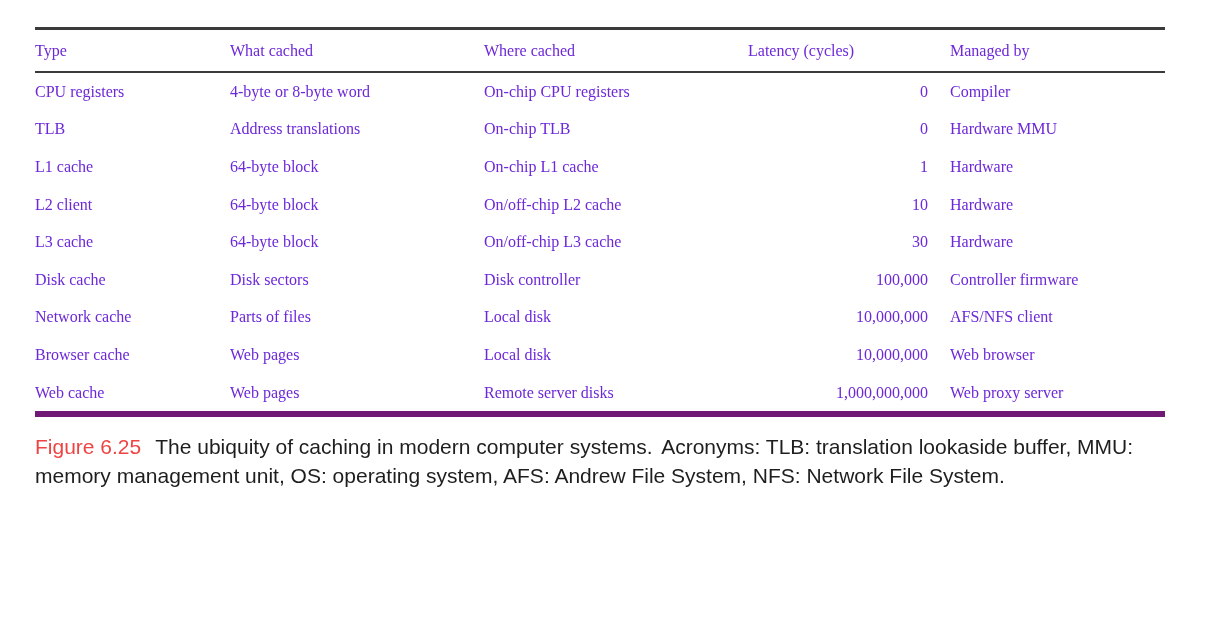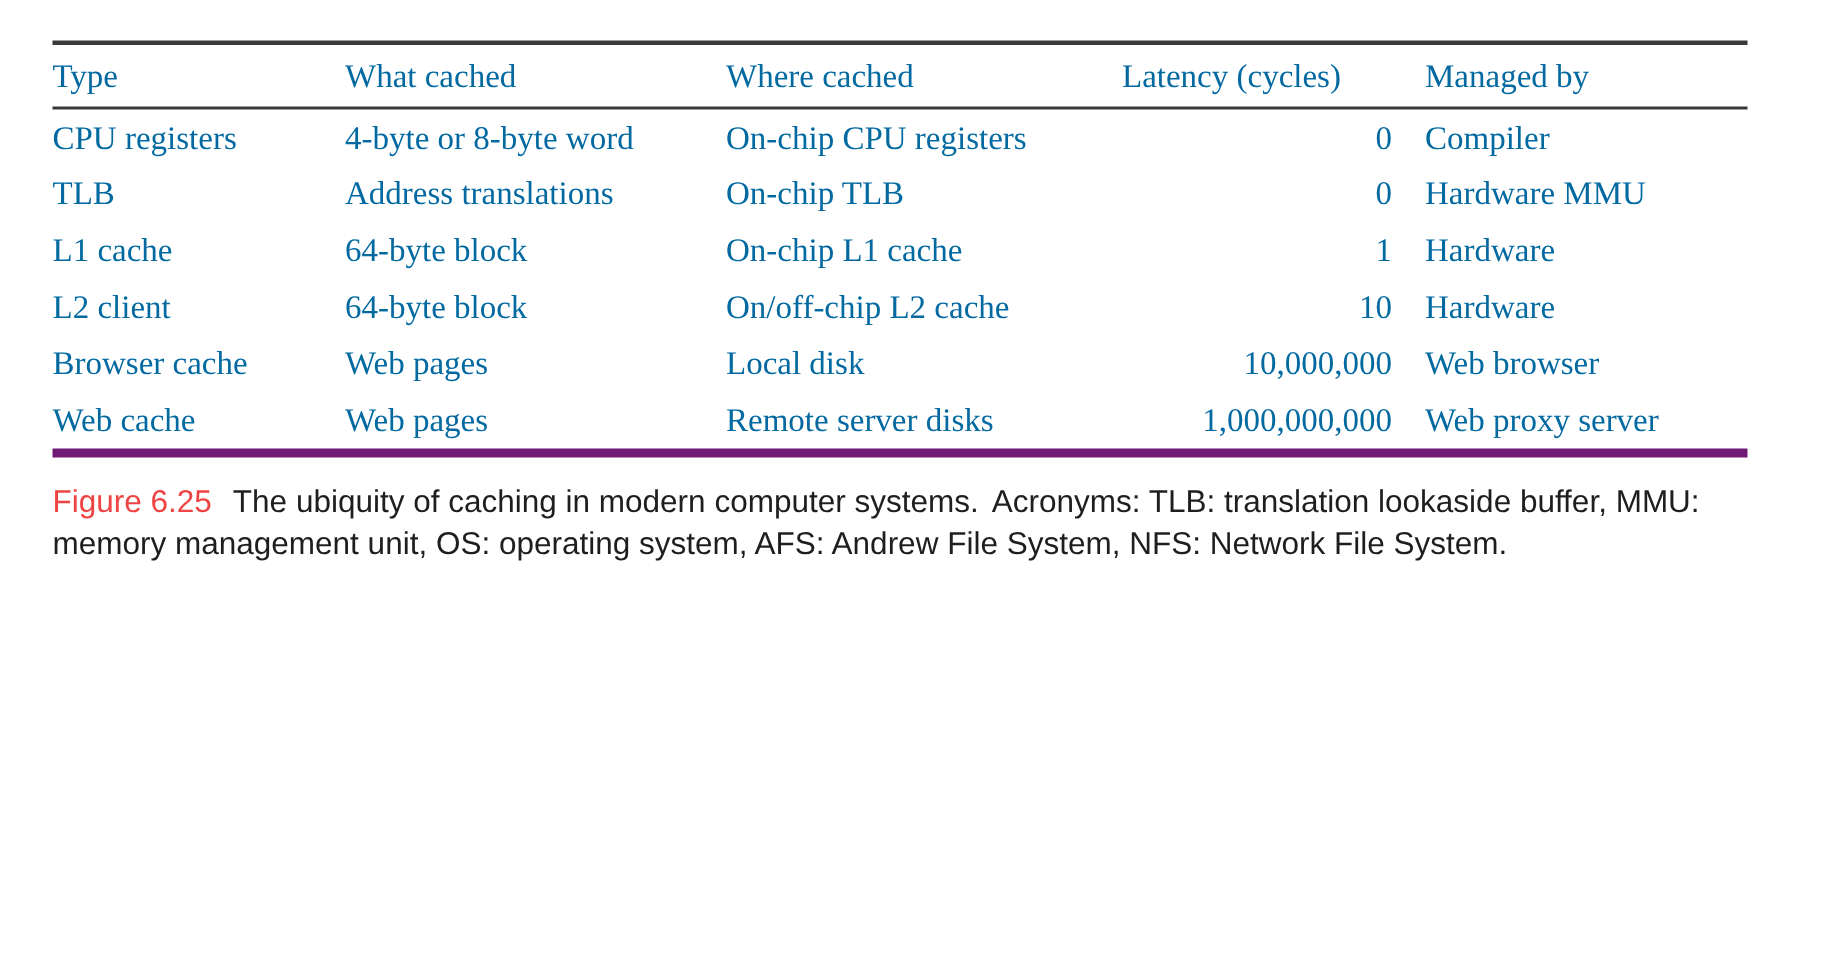--- a/index.html
+++ b/index.html
@@ -18,22 +18,22 @@
     left: 35px;
     top: 0;
     width: 1130px;
   }
   table.caching-table {
     border-collapse: collapse;
     table-layout: fixed;
     width: 1130px;
     margin-top: 27px;
     font-family: "Liberation Serif", "DejaVu Serif", serif;
-    font-size: 22px;
-    color: #0369a1;
+    font-size: 16px;
+    color: #6d28d9;
   }
   table.caching-table thead tr {
     border-top: 3px solid #3a3a3a;
     border-bottom: 2px solid #3a3a3a;
   }
   table.caching-table tbody {
     border-bottom: 6px solid #701a75;
   }
   table.caching-table th {
     font-weight: normal;
@@ -115,20 +115,41 @@
           <td class="col-managed">Hardware</td>
         </tr>
         <tr>
           <td class="col-type">L2 client</td>
           <td class="col-what">64-byte block</td>
           <td class="col-where">On/off-chip L2 cache</td>
           <td class="col-latency">10</td>
           <td class="col-managed">Hardware</td>
         </tr>
         <tr>
+          <td class="col-type">L3 cache</td>
+          <td class="col-what">64-byte block</td>
+          <td class="col-where">On/off-chip L3 cache</td>
+          <td class="col-latency">30</td>
+          <td class="col-managed">Hardware</td>
+        </tr>
+        <tr>
+          <td class="col-type">Disk cache</td>
+          <td class="col-what">Disk sectors</td>
+          <td class="col-where">Disk controller</td>
+          <td class="col-latency">100,000</td>
+          <td class="col-managed">Controller firmware</td>
+        </tr>
+        <tr>
+          <td class="col-type">Network cache</td>
+          <td class="col-what">Parts of files</td>
+          <td class="col-where">Local disk</td>
+          <td class="col-latency">10,000,000</td>
+          <td class="col-managed">AFS/NFS client</td>
+        </tr>
+        <tr>
           <td class="col-type">Browser cache</td>
           <td class="col-what">Web pages</td>
           <td class="col-where">Local disk</td>
           <td class="col-latency">10,000,000</td>
           <td class="col-managed">Web browser</td>
         </tr>
         <tr>
           <td class="col-type">Web cache</td>
           <td class="col-what">Web pages</td>
           <td class="col-where">Remote server disks</td>

